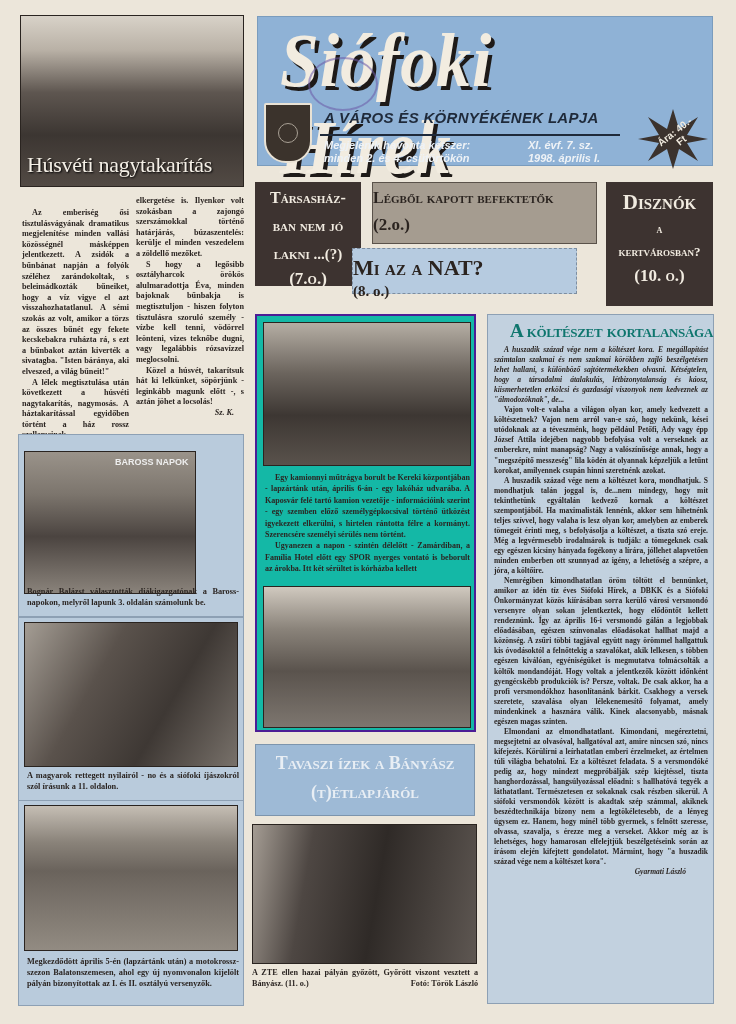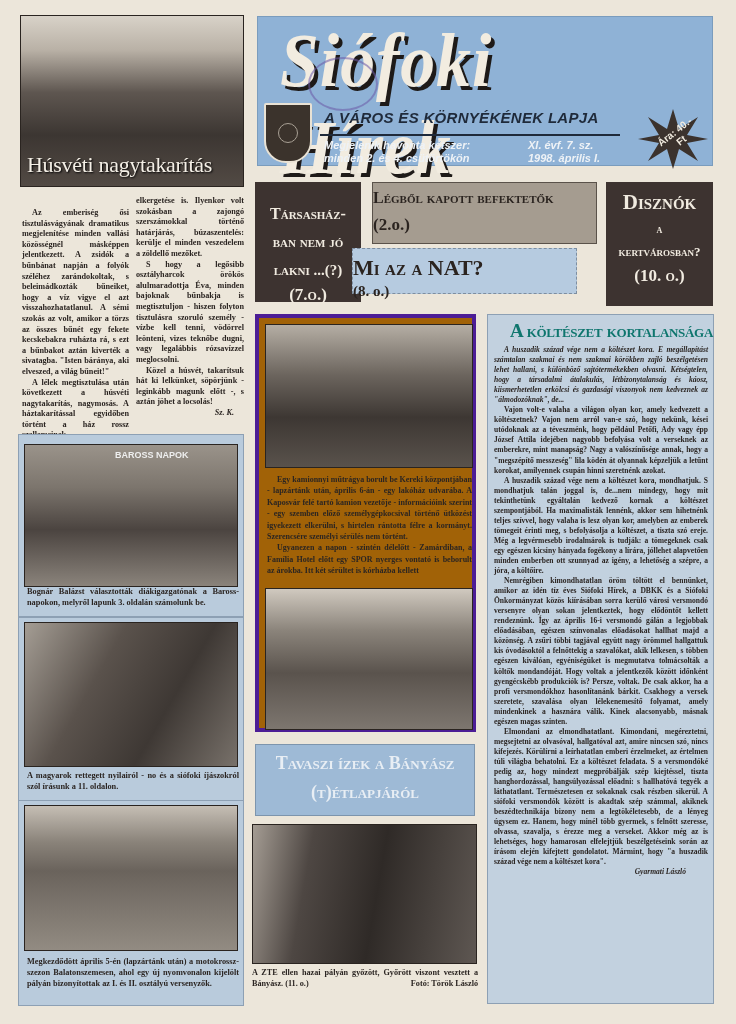--- a/index.html
+++ b/index.html
@@ -41,21 +41,21 @@
   <p>A lélek megtisztulása után következett a húsvéti nagytakarítás, nagymosás. A háztakarítással egyidőben történt a ház rossz szellemeinek</p>
 </div>
 <div class="abs txt" style="left:136px;top:196px;width:108px">
   <p style="text-indent:0">elkergetése is. Ilyenkor volt szokásban a zajongó szerszámokkal történő határjárás, búzaszentelés: kerülje el minden veszedelem a zöldellő mezőket.</p>
   <p>S hogy a legősibb osztályharcok örökös alulmaradottja Éva, minden bajoknak bűnbakja is megtisztuljon - hiszen folyton tisztulásra szoruló személy - vízbe kell tenni, vödörrel leönteni, vizes teknőbe dugni, vagy legalábbis rózsavízzel meglocsolni.</p>
   <p>Közel a húsvét, takarítsuk hát ki lelkünket, söpörjünk - leginkább magunk előtt -, s aztán jöhet a locsolás!</p>
   <div style="text-align:right;font-style:italic;padding-right:10px">Sz. K.</div>
 </div>
 
 <div class="abs bluebox" style="left:18px;top:434px;width:226px;height:183px;border:1px solid #8da0b4">
-  <div class="abs photo" style="left:5px;top:9px;width:214px;height:143px;background:linear-gradient(180deg,#9a938a 0%,#7c756d 30%,#4b4440 60%,#8a837b 100%)">
+  <div class="abs photo" style="left:5px;top:16px;width:172px;height:143px;background:linear-gradient(180deg,#9a938a 0%,#7c756d 30%,#4b4440 60%,#8a837b 100%)">
     <div class="abs" style="left:90px;top:5px;font-family:'Liberation Sans',sans-serif;font-weight:bold;font-size:9px;color:#eee">BAROSS NAPOK</div>
   </div>
   <div class="abs cap" style="left:8px;top:152px;width:212px">Bognár Balázst választották diákigazgatónak a Baross-napokon, melyről lapunk 3. oldalán számolunk be.</div>
 </div>
 
 <div class="abs bluebox" style="left:18px;top:617px;width:226px;height:211px;border:1px solid #8da0b4">
   <div class="abs photo" style="left:5px;top:4px;width:214px;height:145px;background:linear-gradient(120deg,#a49d94 0%,#5a524c 35%,#3e3834 65%,#78716a 100%)"></div>
   <div class="abs cap" style="left:8px;top:153px;width:212px">A magyarok rettegett nyilairól - no és a siófoki íjászokról szól írásunk a 11. oldalon.</div>
 </div>
 
@@ -79,21 +79,21 @@
   <div id="mast-info2">
     <div>XI. évf. 7. sz.</div>
     <div>1998. április I.</div>
   </div>
   <svg id="star" viewBox="0 0 70 60">
     <polygon fill="#3b322d" points="35,0 41,20 60,8 49,26 70,30 49,34 60,52 41,40 35,60 29,40 10,52 21,34 0,30 21,26 10,8 29,20"></polygon>
   </svg>
   <div id="star-text" style="width:40px">Ára: 40.- Ft</div>
 </div>
 
-<div class="abs dark" style="left:255px;top:182px;width:106px;height:120px;padding-top:18px">
+<div class="abs dark" style="left:255px;top:182px;width:106px;height:104px;padding-top:2px">
   <div class="t-word" style="font-size:16px">Társasház-</div>
   <div class="t-word">ban nem jó</div>
   <div class="t-word">lakni ...(?)</div>
   <div class="t-word" style="font-size:17px;line-height:22px">(7.o.)</div>
 </div>
 
 <div class="abs" style="left:372px;top:182px;width:225px;height:62px;background:#a59c90;border:1px solid #5a524a;text-align:left">
   <div class="smallcaps" style="font-size:16px;margin-top:6px;color:#2b2420">Légből kapott befektetők</div>
   <div style="font-size:17px;font-weight:bold;margin-top:8px;color:#2b2420">(2.o.)</div>
 </div>
@@ -103,21 +103,21 @@
   <div style="font-size:15px;font-weight:bold;margin-top:2px;color:#2b2420">(8. o.)</div>
 </div>
 
 <div class="abs dark" style="left:606px;top:182px;width:107px;height:124px;padding-top:6px">
   <div style="font-size:21px;line-height:28px">Disznók</div>
   <div style="font-size:11px;line-height:26px">a</div>
   <div style="font-size:13px;line-height:20px">kertvárosban?</div>
   <div style="font-size:17px;line-height:28px">(10. o.)</div>
 </div>
 
-<div class="abs" style="left:255px;top:314px;width:221px;height:418px;background:#a16207;border:4px solid #4c1d95">
+<div class="abs" style="left:255px;top:314px;width:221px;height:418px;background:#14b8a6;border:2px solid #4c1d95">
   <div class="abs photo" style="left:6px;top:6px;width:208px;height:144px;background:linear-gradient(180deg,#b5aea4 0%,#6c655e 35%,#3d3733 65%,#59524c 100%)"></div>
   <div class="abs txt" style="left:8px;top:156px;width:205px;font-size:8px;line-height:11.4px">
     <p>Egy kamionnyi műtrágya borult be Kereki központjában - lapzártánk után, április 6-án - egy lakóház udvarába. A Kaposvár felé tartó kamion vezetője - információink szerint - egy szemben előző személygépkocsival történő ütközést igyekezett elkerülni, s hirtelen rántotta félre a kormányt. Szerencsére személyi sérülés nem történt.</p>
     <p>Ugyanezen a napon - szintén délelőtt - Zamárdiban, a Família Hotel előtt egy SPOR nyerges vontató is beborult az árokba. Itt két sérültet is kórházba kellett</p>
   </div>
   <div class="abs photo" style="left:6px;top:270px;width:208px;height:142px;background:linear-gradient(180deg,#d0c9bf 0%,#8a837a 30%,#5a534d 60%,#7d766f 100%)"></div>
 </div>
 
 <div class="abs" style="left:255px;top:744px;width:220px;height:72px;background:#9ebad6;border:1px solid #7d95ad;text-align:center;color:#e8eef4;font-variant:small-caps;font-weight:bold">
   <div style="font-size:18px;margin-top:8px">Tavaszi ízek a Bányász</div>

